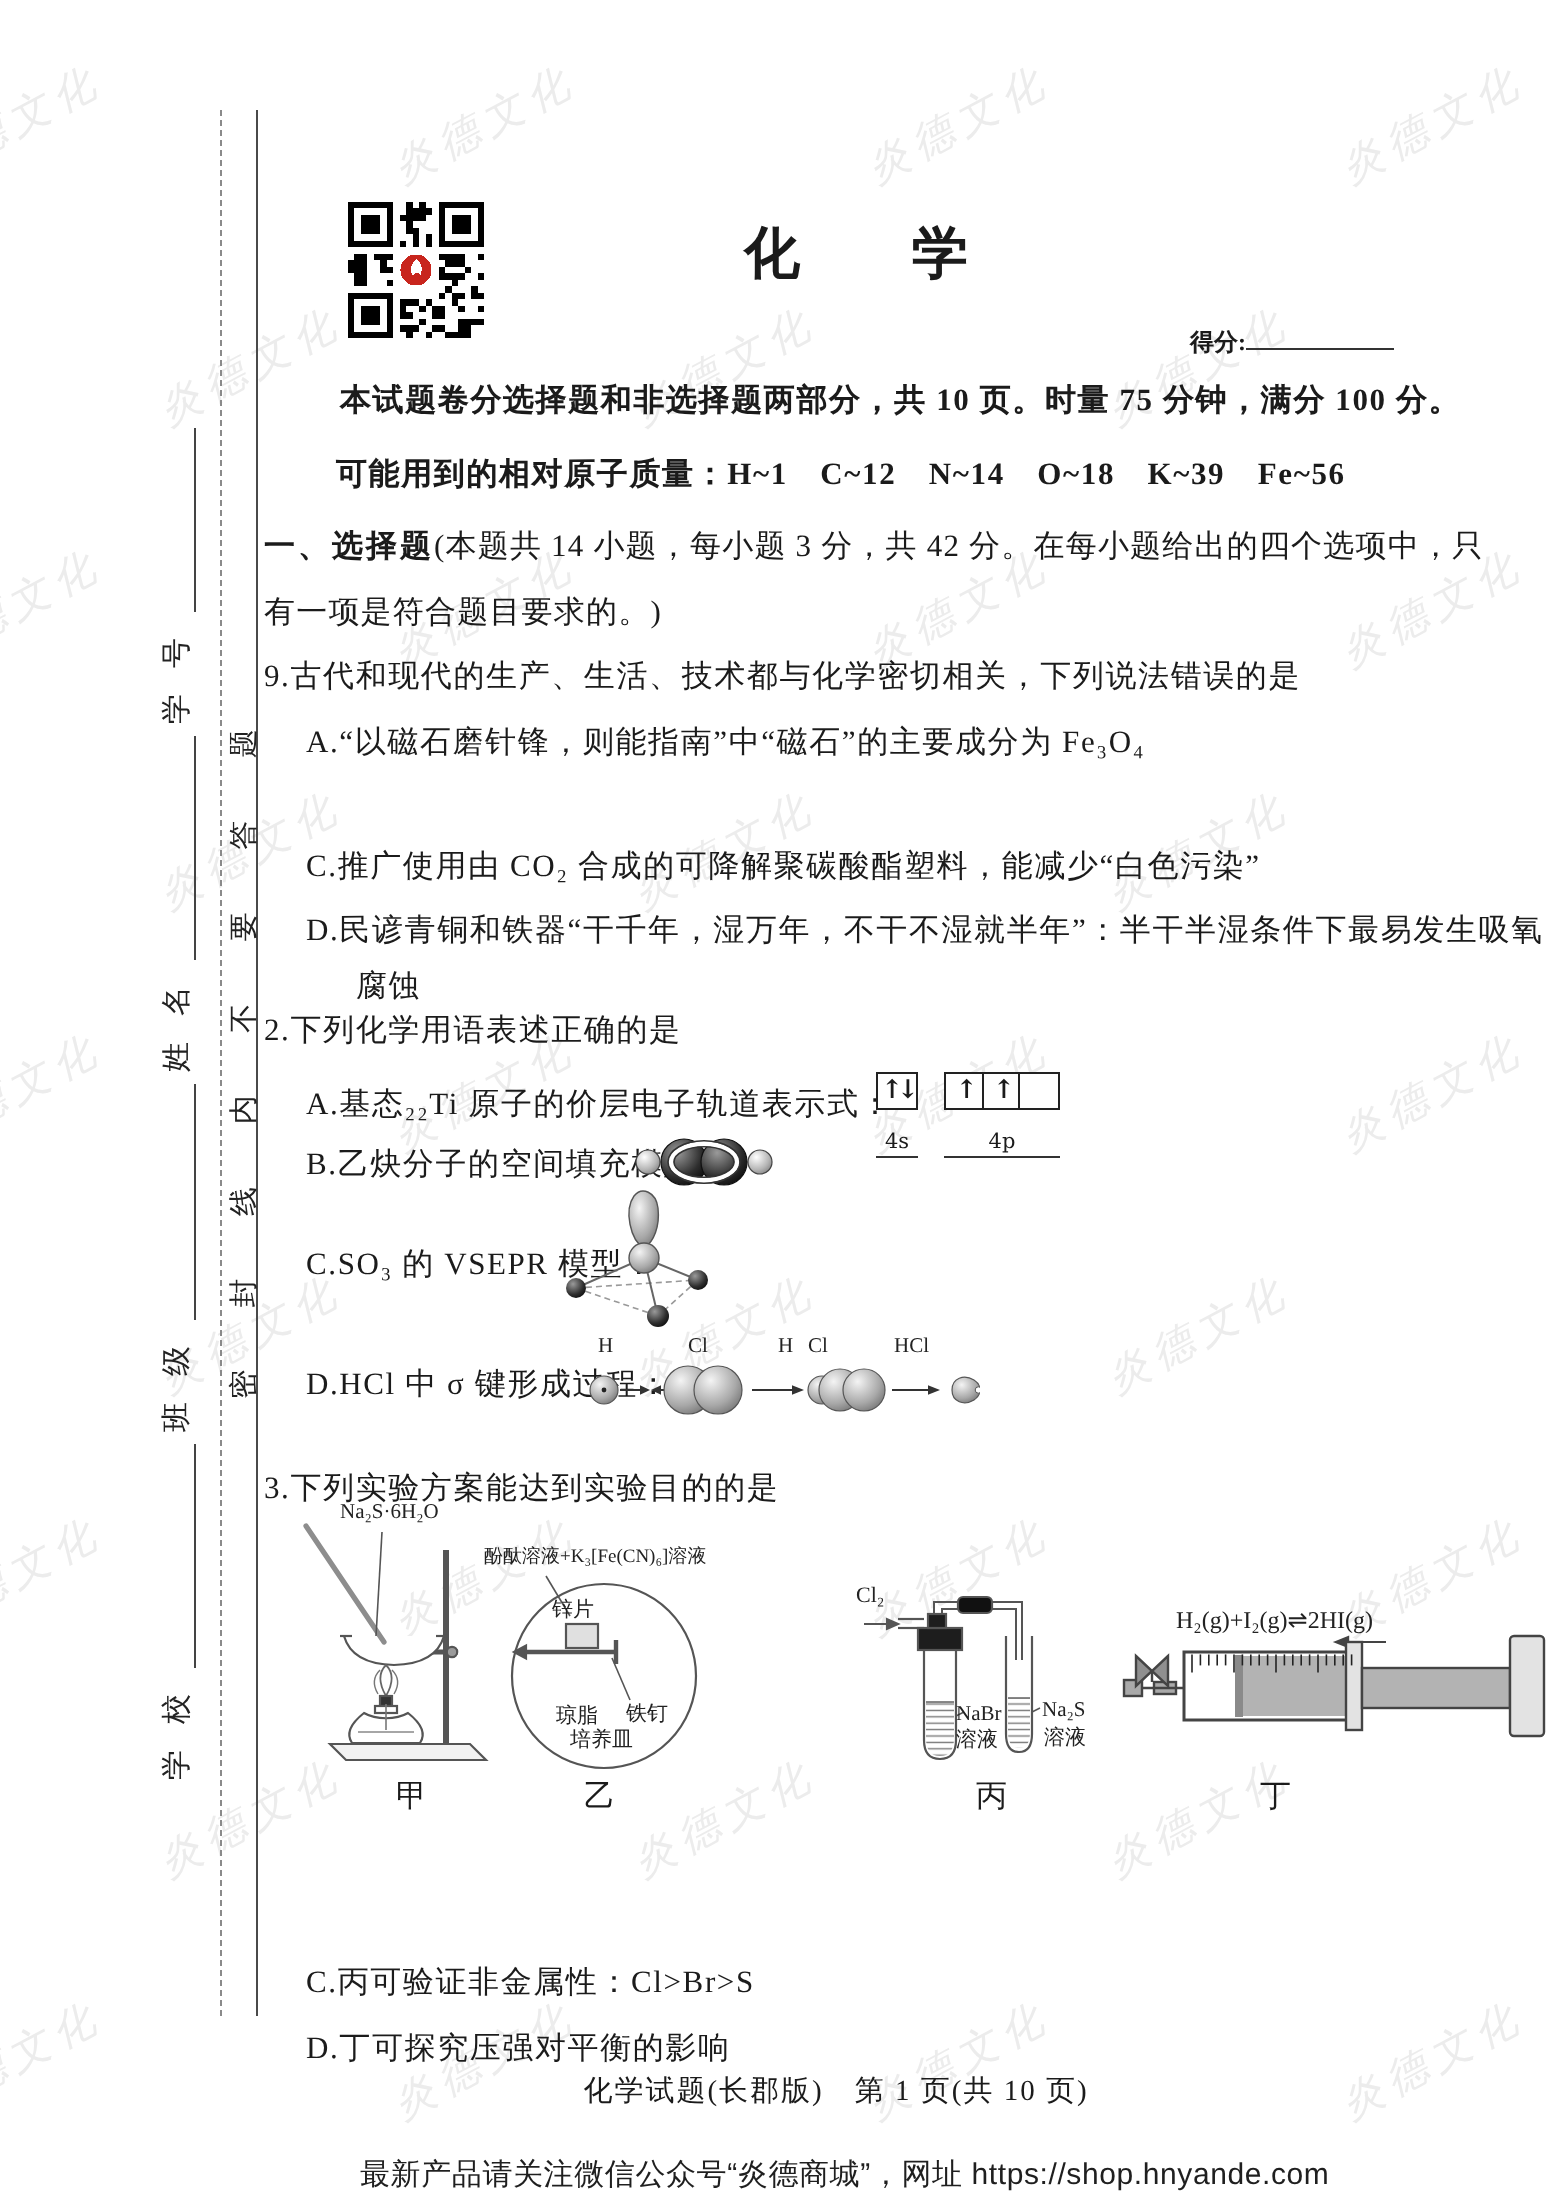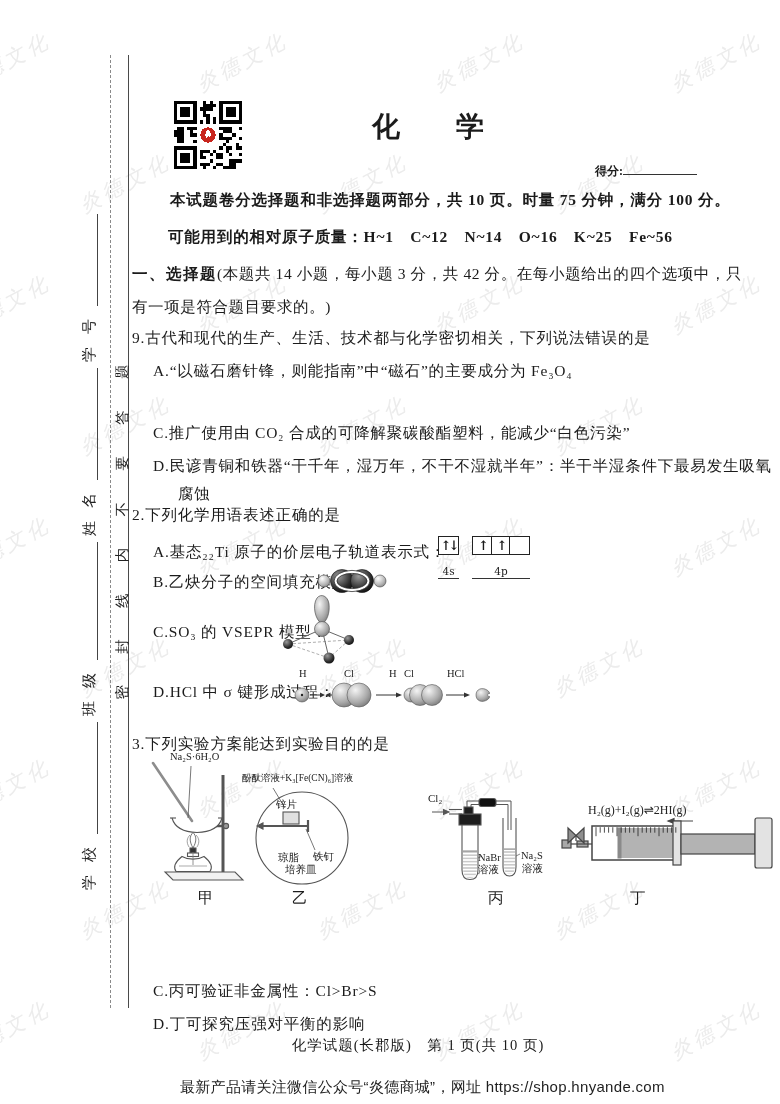--- a/index.html
+++ b/index.html
@@ -255,21 +255,21 @@
           <circle cx="10.5" cy="10.5" r="2.4" fill="#c8251d"></circle>
           <path d="M10.5,8.8 C9.6,9.8 9.4,10.6 10,11.4 C10.3,10.9 10.8,10.8 11.2,11.2 C11.7,10.2 11.3,9.4 10.5,8.8 Z" fill="#fff"></path>
         </svg>
     </div>
     <div class="subject">化　学</div>
     <div class="score">
       <span>得分:</span><span class="score-line"></span>
     </div>
 
     <div class="para" style="top:190px">本试题卷分选择题和非选择题两部分，共 10 页。时量 75 分钟，满分 100 分。</div>
-    <div class="para" style="top:227px; left:168px">可能用到的相对原子质量：H~1　C~12　N~14　O~16　K~25　Fe~56</div>
+    <div class="para" style="top:227px; left:168px">可能用到的相对原子质量：H~1　C~12　N~14　O~18　K~39　Fe~56</div>
 
     <div class="sec-header">
       <b>一、选择题</b><span>(本题共 14 小题，每小题 3 分，共 42 分。在每小题给出的四个选项中，只有一项是符合题目要求的。)</span>
     </div>
 
     <div class="stem" style="top:328px">9.古代和现代的生产、生活、技术都与化学密切相关，下列说法错误的是</div>
     <div class="opt" style="top:361px">A.“以磁石磨针锋，则能指南”中“磁石”的主要成分为 Fe₃O₄</div>
     <div class="opt" style="top:423px">C.推广使用由 CO₂ 合成的可降解聚碳酸酯塑料，能减少“白色污染”</div>
     <div class="opt wrap" style="top:452px">D.民谚青铜和铁器“干千年，湿万年，不干不湿就半年”：半干半湿条件下最易发生吸氧腐蚀</div>
 

